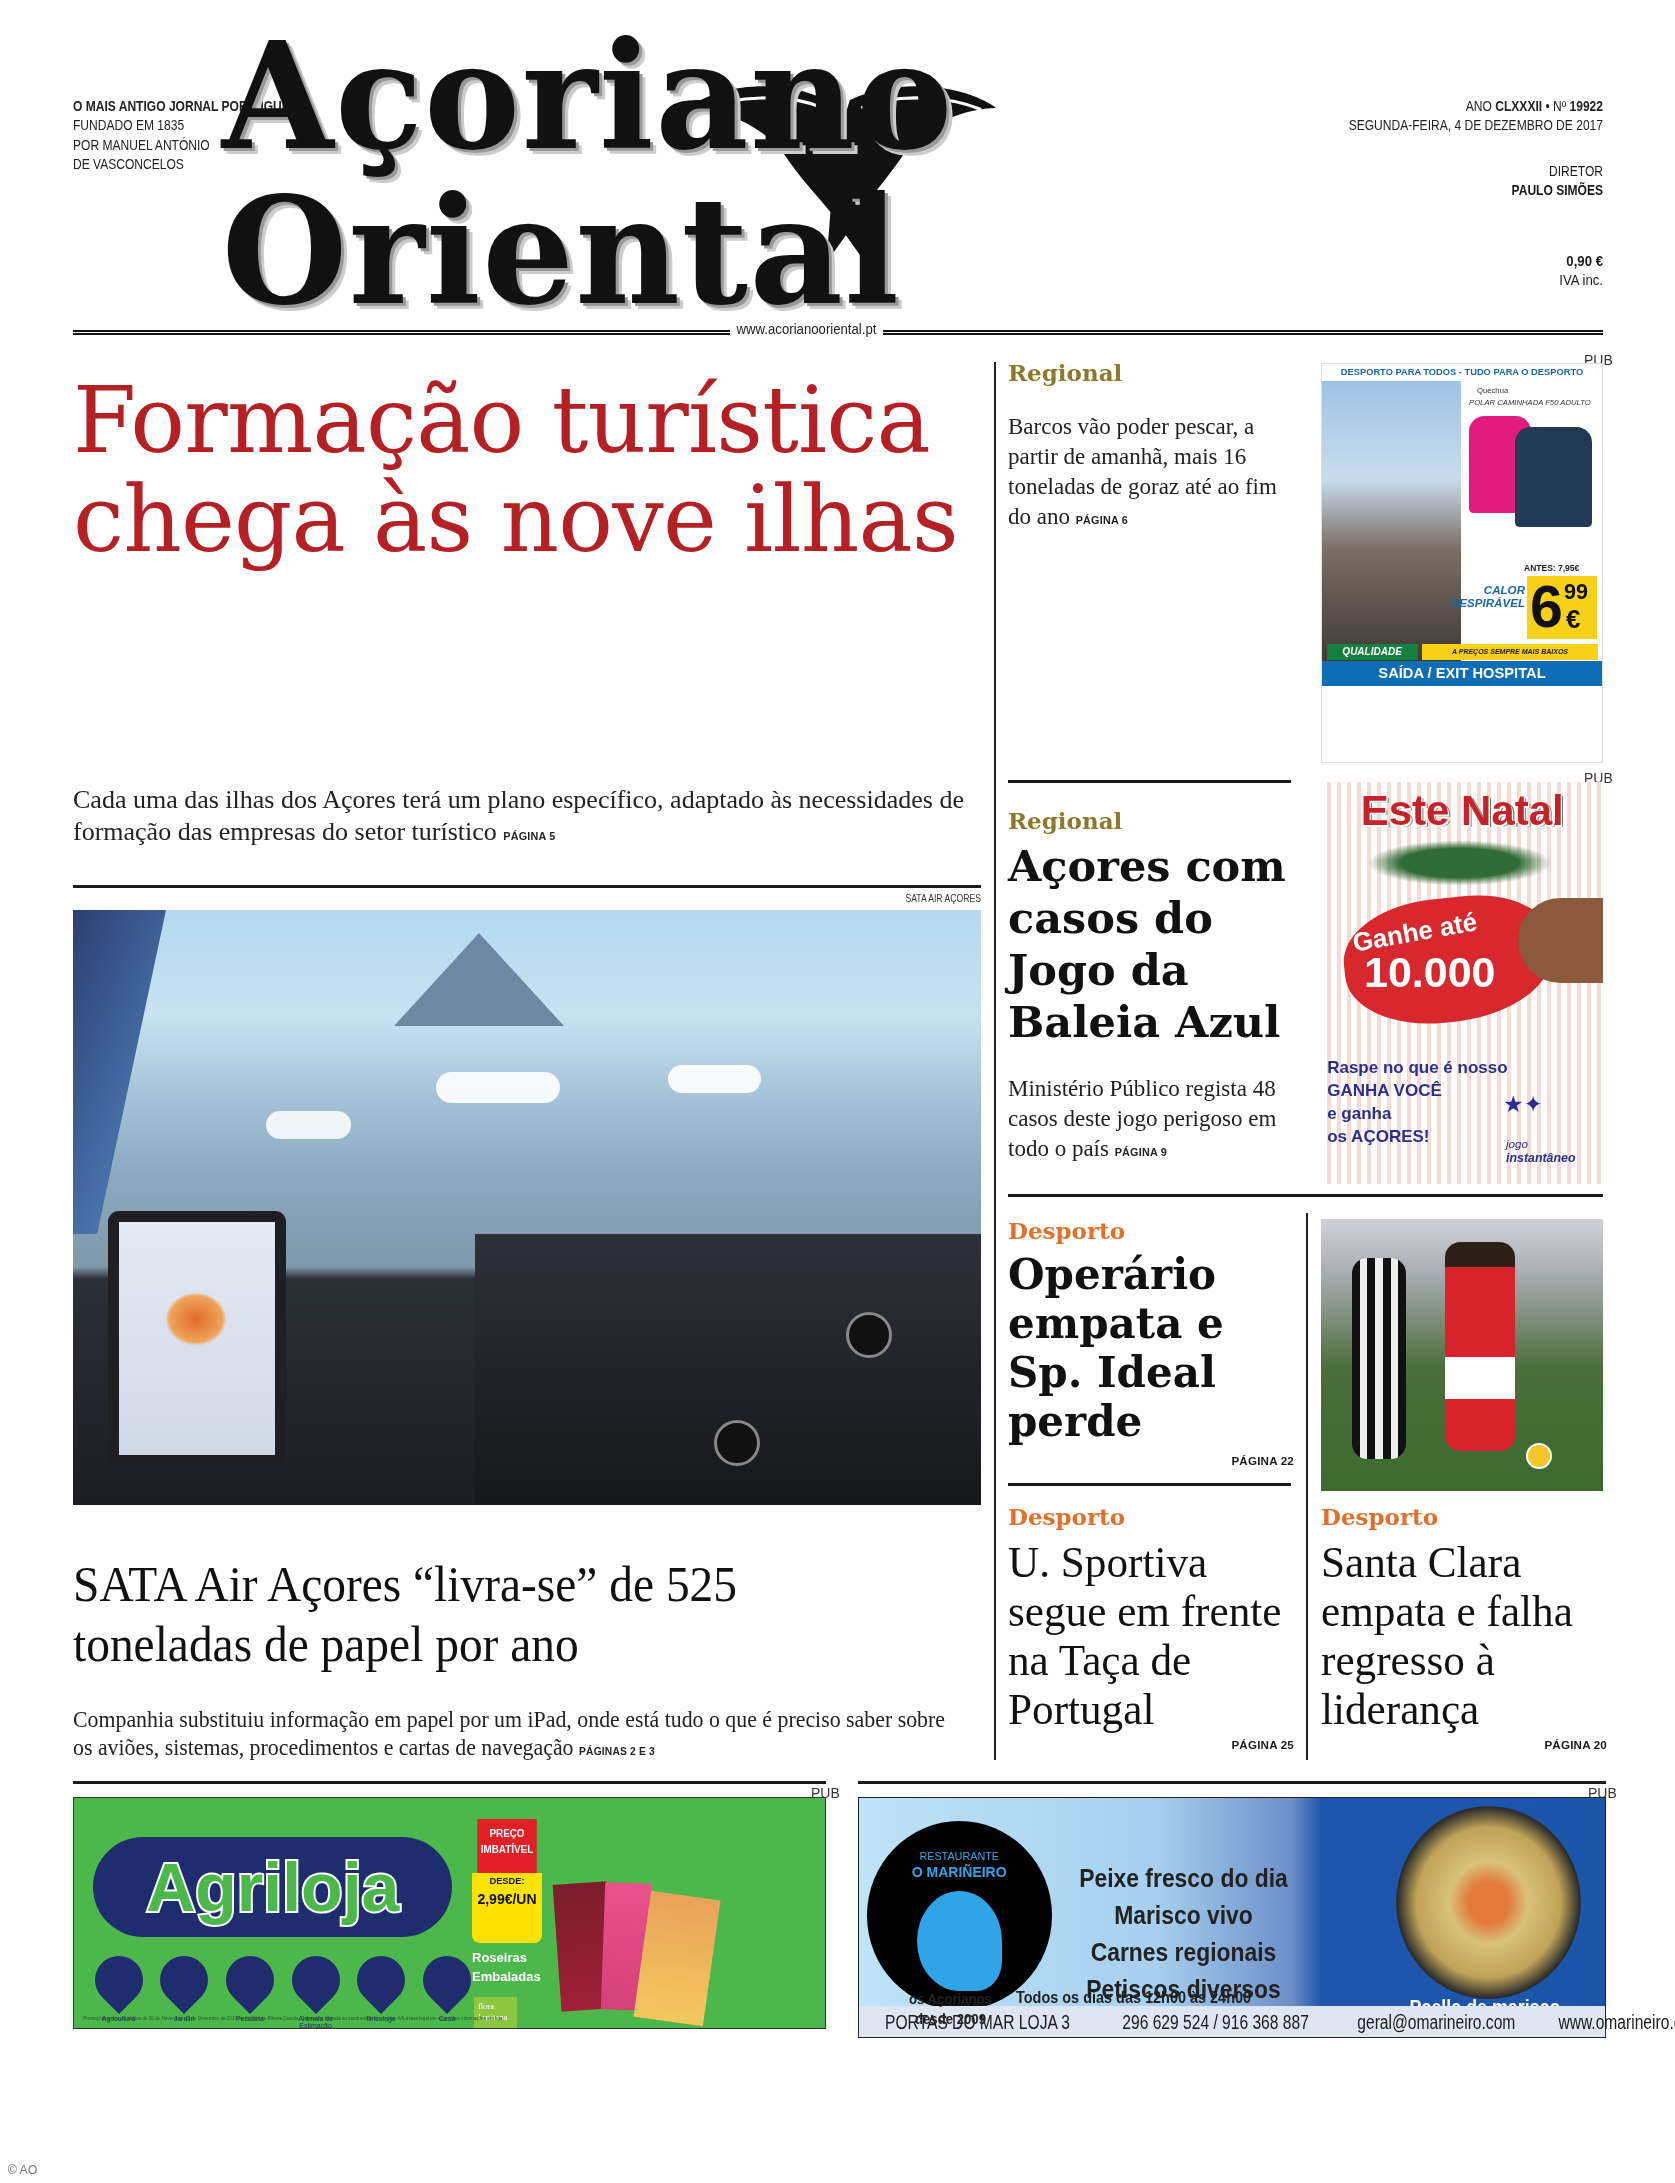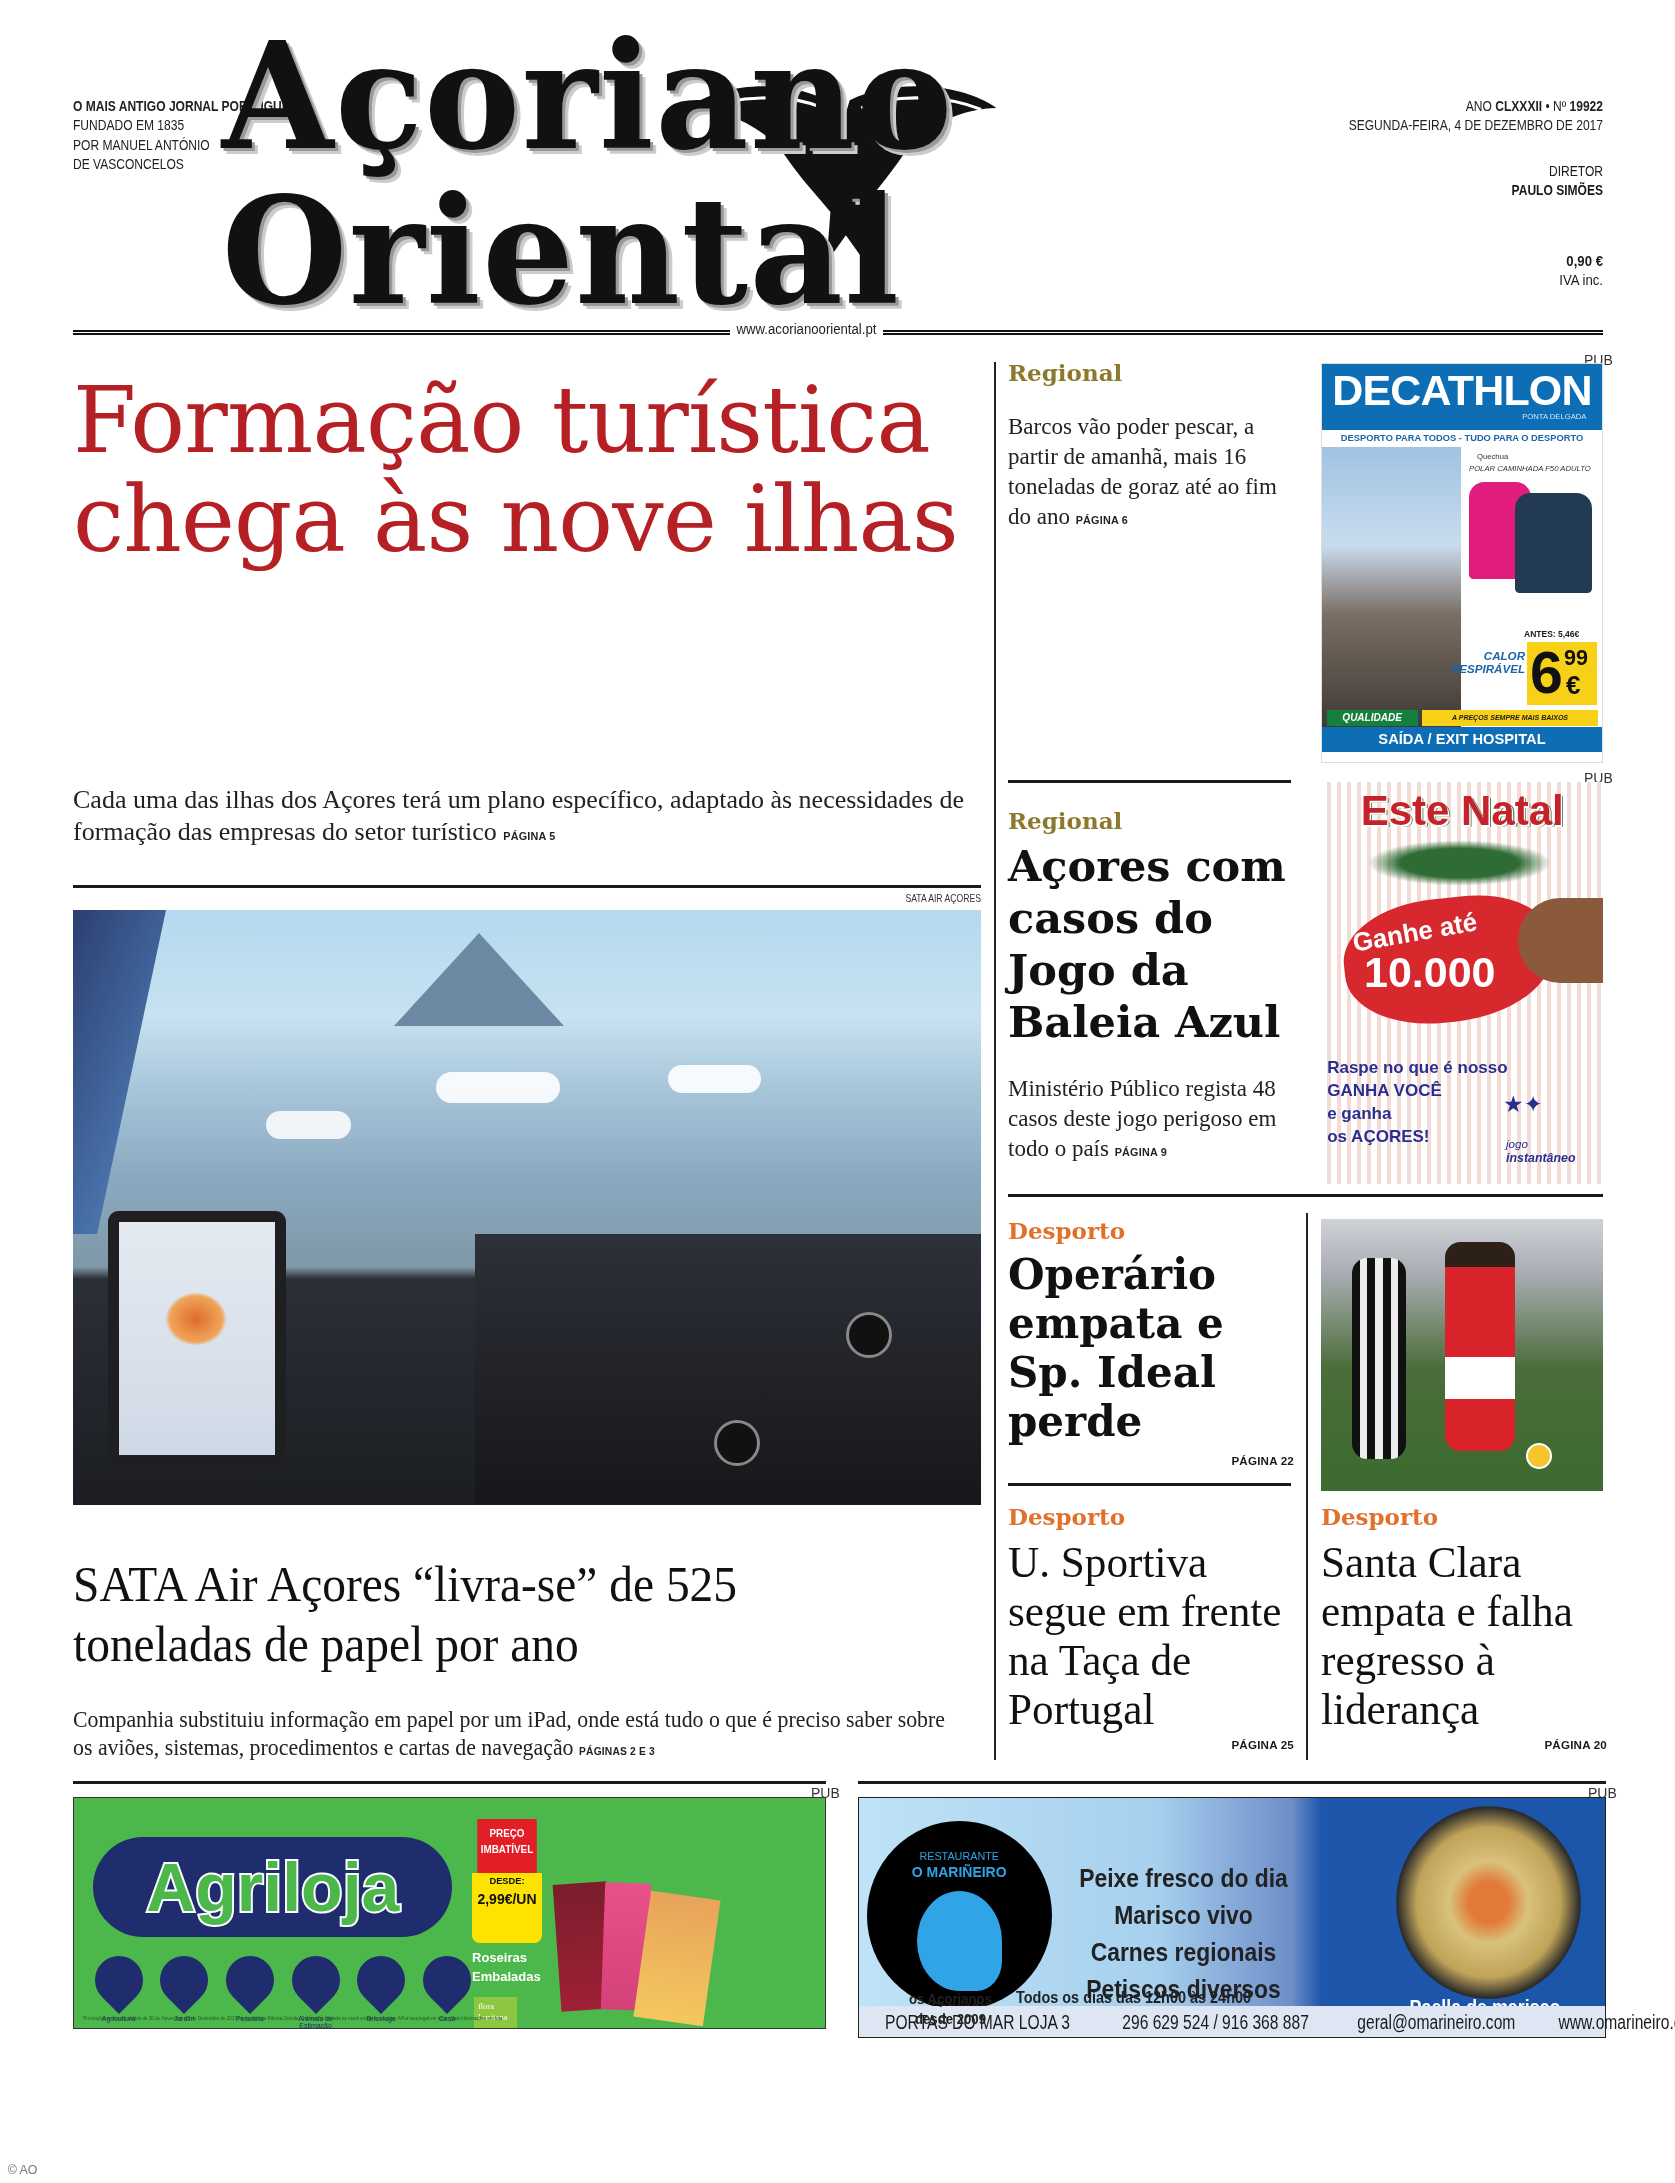--- a/index.html
+++ b/index.html
@@ -168,32 +168,28 @@
 </div>
 
 <div class="abs photo2">
   <div class="abs" style="left:31px;top:39px;width:54px;height:201px;background:repeating-linear-gradient(90deg,#111 0 7.7px,#eee 7.7px 15.5px);border-radius:15.5px"></div>
   <div class="abs" style="left:124px;top:23px;width:70px;height:209px;background:linear-gradient(180deg,#2d2018 0 12%,#d8232a 12% 55%,#fff 55% 75%,#d8232a 75%);border-radius:15.5px"></div>
   <div class="abs" style="left:205px;top:224px;width:26px;height:26px;border-radius:50%;background:#f5c52c;border:2.3px solid #fff"></div>
 </div>
 
 <div class="abs pub" style="left:1584px;top:352px">PUB</div>
 <div class="abs ad-dec">
-  <div class="dec-top">
-    <div class="dec-logo">DECATHLON</div>
-    <div class="dec-pd">PONTA DELGADA</div>
-  </div>
   <div class="dec-slogan">DESPORTO PARA TODOS - TUDO PARA O DESPORTO</div>
   <div class="dec-body">
     <div class="dec-photo"></div>
     <div class="abs" style="left:155px;top:4.6px;font-family:'Liberation Sans',sans-serif;font-size:7.7px;color:#333">Quechua</div>
     <div class="abs" style="left:147px;top:17px;font-family:'Liberation Sans',sans-serif;font-style:italic;font-size:7.7px;color:#333;white-space:nowrap">POLAR CAMINHADA F50 ADULTO</div>
     <div class="abs" style="left:147px;top:35px;width:62px;height:97px;background:#e21c7c;border-radius:15.5px 15.5px 4.6px 4.6px"></div>
     <div class="abs" style="left:193px;top:46px;width:77px;height:100px;background:#223a52;border-radius:15.5px 15.5px 4.6px 4.6px"></div>
-    <div class="abs" style="left:202px;top:182px;font-family:'Liberation Sans',sans-serif;font-weight:700;font-size:8.5px">ANTES: 5,46€</div>
+    <div class="abs" style="left:202px;top:182px;font-family:'Liberation Sans',sans-serif;font-weight:700;font-size:8.5px">ANTES: 7,95€</div>
     <div class="abs" style="left:205px;top:195px;width:70px;height:63px;background:#f7d117;font-family:'Liberation Sans',sans-serif;font-weight:900;color:#111">
       <span style="font-size:59px;line-height:63px;position:absolute;left:3.1px;top:0">6</span>
       <span style="font-size:21.6px;position:absolute;left:37px;top:3.1px">99</span>
       <span style="font-size:26px;position:absolute;left:39px;top:28px">€</span>
     </div>
     <div class="abs" style="left:112px;top:202px;width:91px;text-align:right;font-family:'Liberation Sans',sans-serif;font-weight:900;font-style:italic;font-size:11.6px;color:#1b66a8;line-height:13px">
       <div>CALOR</div>
       <div>RESPIRÁVEL</div>
     </div>
     <div class="abs" style="left:4.6px;top:263px;width:91px;height:15.5px;background:#15803d;color:#fff;font-family:'Liberation Sans',sans-serif;font-weight:900;font-style:italic;font-size:10px;line-height:15.5px;text-align:center">QUALIDADE</div>

